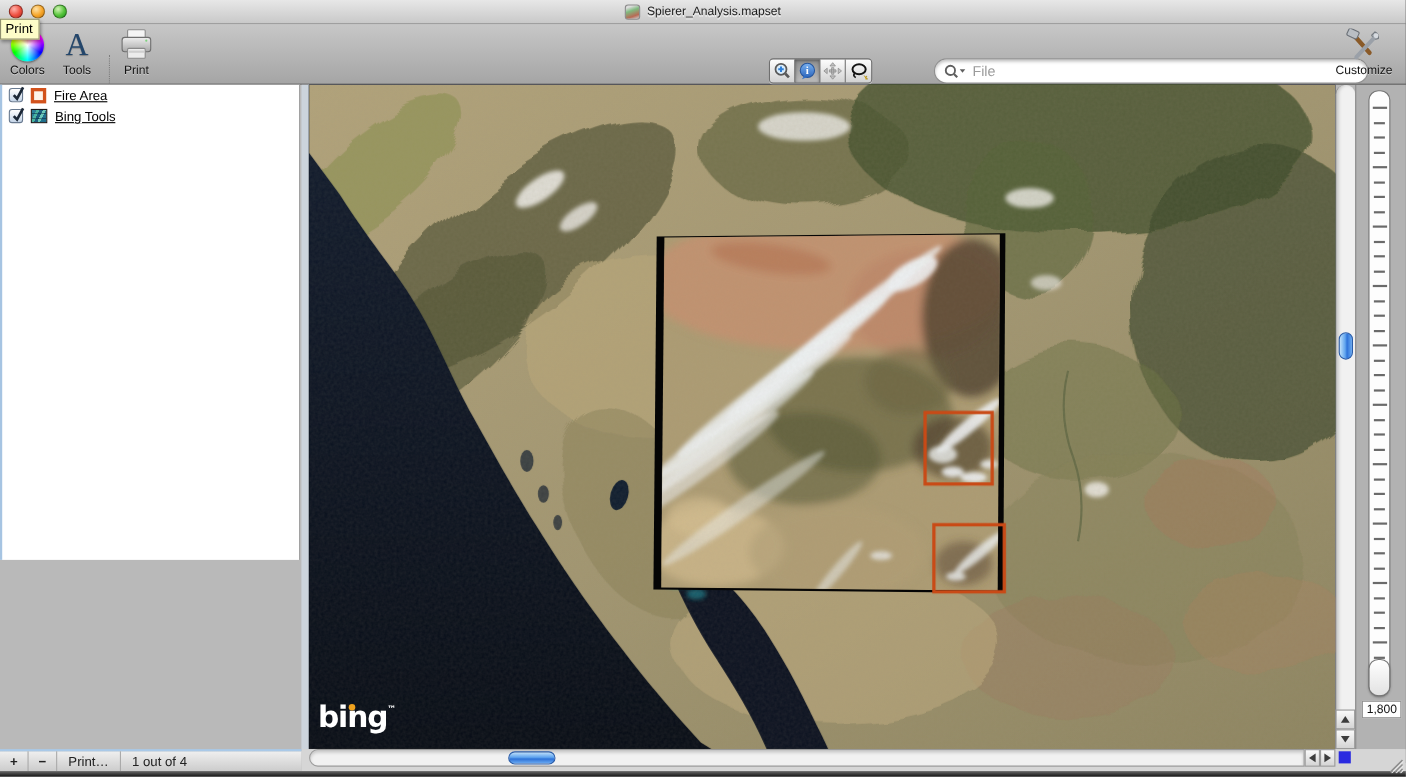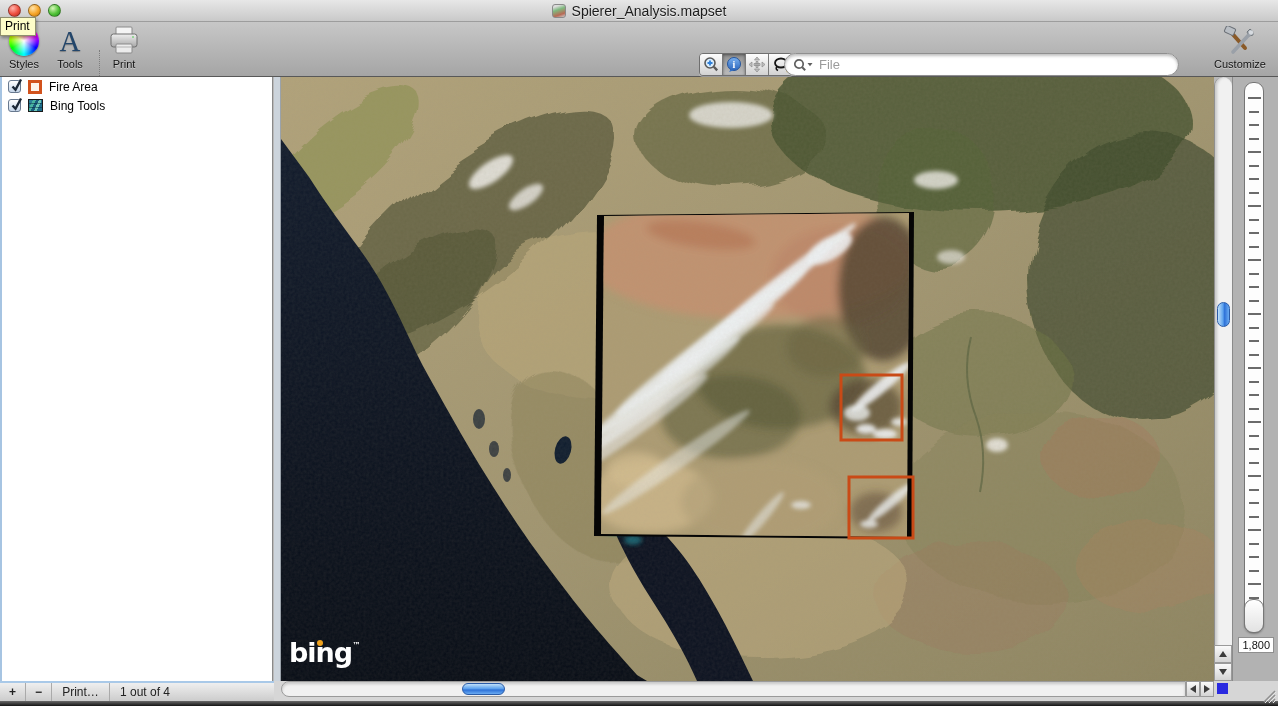--- a/index.html
+++ b/index.html
@@ -12,21 +12,21 @@
     background:linear-gradient(#e7e7e7,#c9c9c9); border-bottom:1px solid #9d9d9d; }
   .traffic { position:absolute; top:4px; width:13px; height:13px; border-radius:50%;
     border:1px solid rgba(0,0,0,.35); }
   .tl-red   { left:8px;  background:radial-gradient(circle at 35% 30%, #ffb3ab, #ee4f3f 55%, #a92a1e); }
   .tl-yellow{ left:28px; background:radial-gradient(circle at 35% 30%, #ffe3a8, #f7a528 55%, #bd7410); }
   .tl-green { left:48px; background:radial-gradient(circle at 35% 30%, #d6f5b8, #52c338 55%, #1f8a1f); }
   .title-group { position:absolute; left:0; right:0; top:0; height:22px;
     display:flex; align-items:center; justify-content:center; gap:6px; }
   .doc-icon { width:14px; height:14px; border-radius:3px; border:1px solid #8a8a8a;
     background:linear-gradient(160deg,#dcdcdc 15%,#7fba7f 40%,#b86a55 75%,#cfcfcf); }
-  .win-title { font-size:14px; color:#1c1c1c; text-shadow:0 1px 0 rgba(255,255,255,.6); }
+  .win-title { font-size:11px; color:#1c1c1c; text-shadow:0 1px 0 rgba(255,255,255,.6); }
 
   
   .toolbar { position:absolute; left:0; top:22px; width:1278px; height:55px;
     background:linear-gradient(#c7c7c7,#a5a5a5); border-bottom:1px solid #585858; }
   .tb-item { position:absolute; top:4px; display:flex; flex-direction:column; align-items:center; }
   .tb-label { font-size:11px; color:#141414; margin-top:2px; text-shadow:0 1px 0 rgba(255,255,255,.4); }
   .color-wheel { width:30px; height:30px; border-radius:50%;
     background:radial-gradient(circle, #ffffff 0%, rgba(255,255,255,0) 62%),
       conic-gradient(#ff0000,#ff00ff,#0000ff,#00ffff,#00ff00,#ffff00,#ff0000);
     box-shadow:0 1px 2px rgba(0,0,0,.45); }
@@ -34,38 +34,38 @@
     color:#23466b; text-shadow:0 1px 1px rgba(0,0,0,.3); }
   .tb-sep { position:absolute; left:99px; top:28px; height:42px; border-left:1px dotted #7d7d7d; }
   .seg { position:absolute; left:699px; top:31px; display:flex; border:1px solid #6f6f6f;
     border-radius:4px; overflow:hidden; box-shadow:0 1px 0 rgba(255,255,255,.4); }
   .seg button { width:23px; height:21px; border:none; border-right:1px solid #7a7a7a;
     background:linear-gradient(#fdfdfd,#d2d2d2); display:flex; align-items:center; justify-content:center; }
   .seg button:last-child { border-right:none; }
   .seg button.selected { background:linear-gradient(#8f8f8f,#bdbdbd); box-shadow:inset 0 1px 3px rgba(0,0,0,.45); }
   .maptools-label { position:absolute; left:687px; top:59px; width:118px; text-align:center;
     font-size:11px; color:#141414; }
-  .searchbox { position:absolute; left:784px; top:31px; width:395px; height:23px;
+  .searchbox { position:absolute; left:849px; top:31px; width:395px; height:23px;
     border-radius:12px; background:#fff; border:1px solid #8f8f8f;
     box-shadow:inset 0 2px 3px rgba(0,0,0,.25); display:flex; align-items:center; padding:0 8px; }
   .searchbox input { border:none; outline:none; flex:1; font-size:13px; margin-left:4px;
     font-family:"Liberation Sans", sans-serif; background:transparent; color:#222; }
   .searchbox input::placeholder { color:#9b9b9b; }
   .filter-label { position:absolute; left:800px; top:60px; width:400px; font-size:11px;
     color:#161616; white-space:nowrap; }
   .customize-item { position:absolute; left:1208px; top:4px; width:64px; display:flex;
     flex-direction:column; align-items:center; }
 
   
   .tooltip { position:absolute; left:0; top:17px; background:#fdfdc8; border:1px solid #8f8f6e;
     box-shadow:1px 2px 3px rgba(0,0,0,.35); font-size:12px; color:#000; padding:1px 5px 2px 4px; z-index:50; }
 
   
-  .layer-panel { position:absolute; left:0; top:77px; width:273px; height:604px; background:#fff;
-    border-right:1px solid #8a8a8a; border-left:2px solid #a6c4e2; }
+  .layer-panel { position:absolute; left:0; top:77px; width:273px; height:432px; background:#fff;
+    border-right:1px solid #8a8a8a; border-left:2px solid #a6c4e2;text-decoration:underline; }
   .panel-divider { position:absolute; left:274px; top:77px; width:7px; height:604px;
     background:#ccd4dc; border-right:1px solid #9aa2aa; }
   .layer-row { position:relative; height:19px; display:flex; align-items:center; font-size:12px; color:#000; }
   .layer-row.selected { background:#b2b32b; color:#fff; font-weight:bold; }
   .checkbox { position:relative; width:13px; height:13px; margin-left:6px; border-radius:3px;
     border:1px solid #68798f; background:linear-gradient(#fefefe,#c5d5e8); flex:0 0 auto; }
   .checkbox svg { position:absolute; left:0px; top:-4px; overflow:visible; }
   .swatch { width:12px; height:12px; margin-left:7px; flex:0 0 auto; }
   .orange-outline-swatch { background:#fdf3ea; border:3px solid #d2521c; width:14px; height:14px; }
   .black-swatch { background:#060606; border:1px solid #3a3a3a; }
@@ -141,21 +141,21 @@
     <div class="traffic tl-green"></div>
     <div class="title-group">
       <div class="doc-icon"></div>
       <div class="win-title">Spierer_Analysis.mapset</div>
     </div>
   </div>
 
   <div class="toolbar">
     <div class="tb-item" style="left:9px;">
       <div class="color-wheel"></div>
-      <div class="tb-label">Styles</div>
+      <div class="tb-label">Colors</div>
     </div>
     <div class="tb-item" style="left:52px; width:36px;">
       <div class="fonts-glyph">A</div>
       <div class="tb-label">Tools</div>
     </div>
     <div class="tb-sep"></div>
     <div class="tb-item" style="left:106px; width:36px;">
       <svg width="32" height="30" viewBox="0 0 32 30">
         <rect x="8" y="1" width="16" height="8" rx="1" fill="#f4f4f4" stroke="#8a8a8a"></rect>
         <rect x="3" y="8" width="26" height="13" rx="2.5" fill="url(#prgrad)" stroke="#6f6f6f"></rect>

